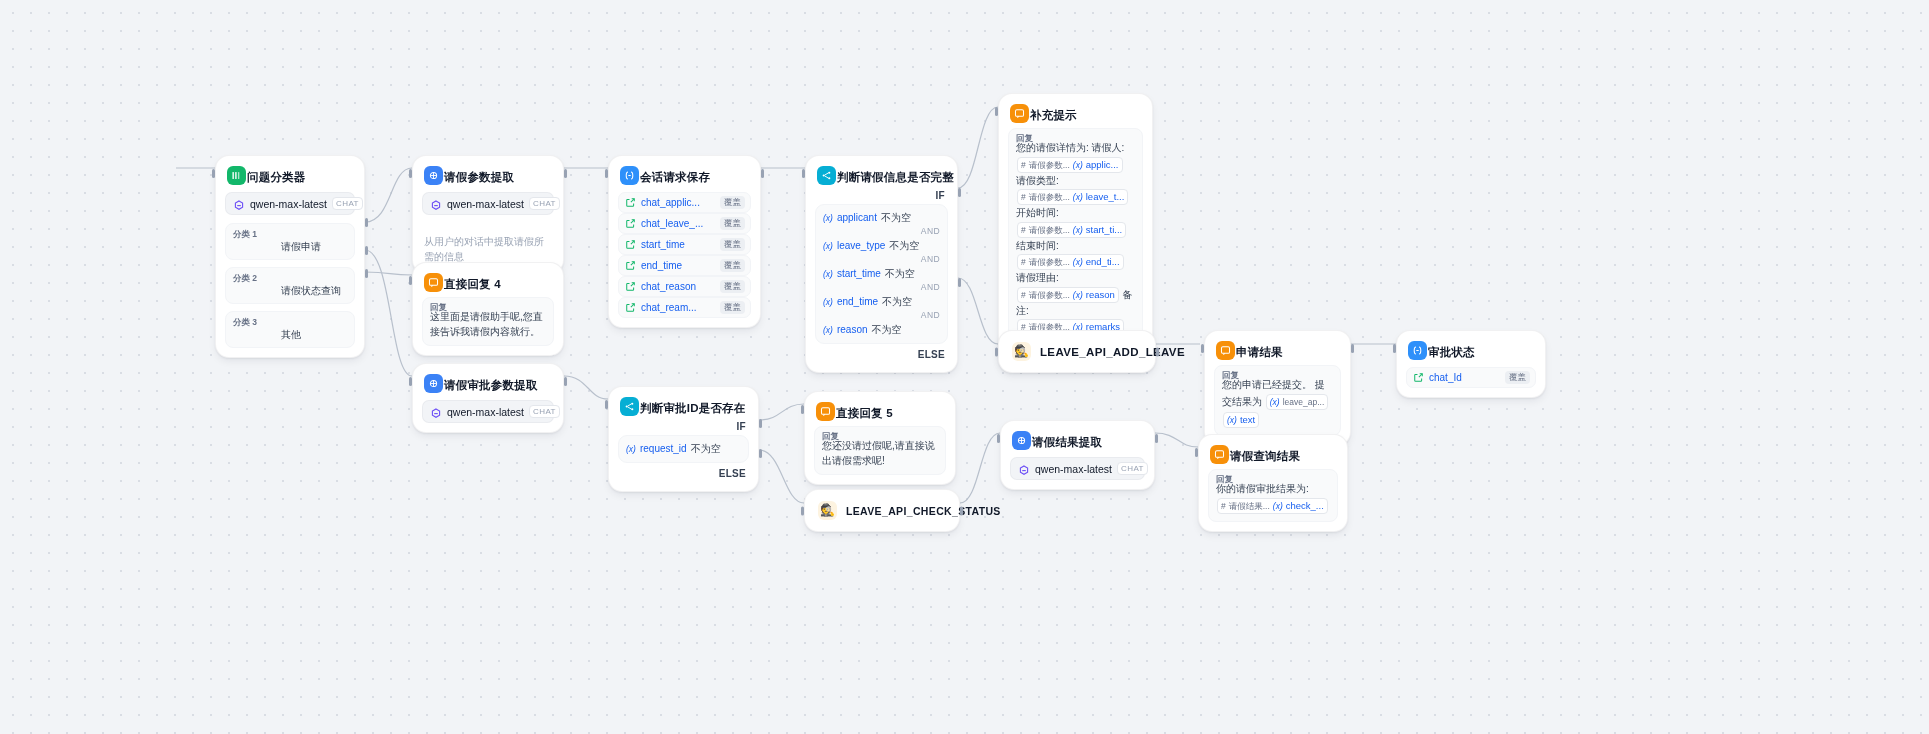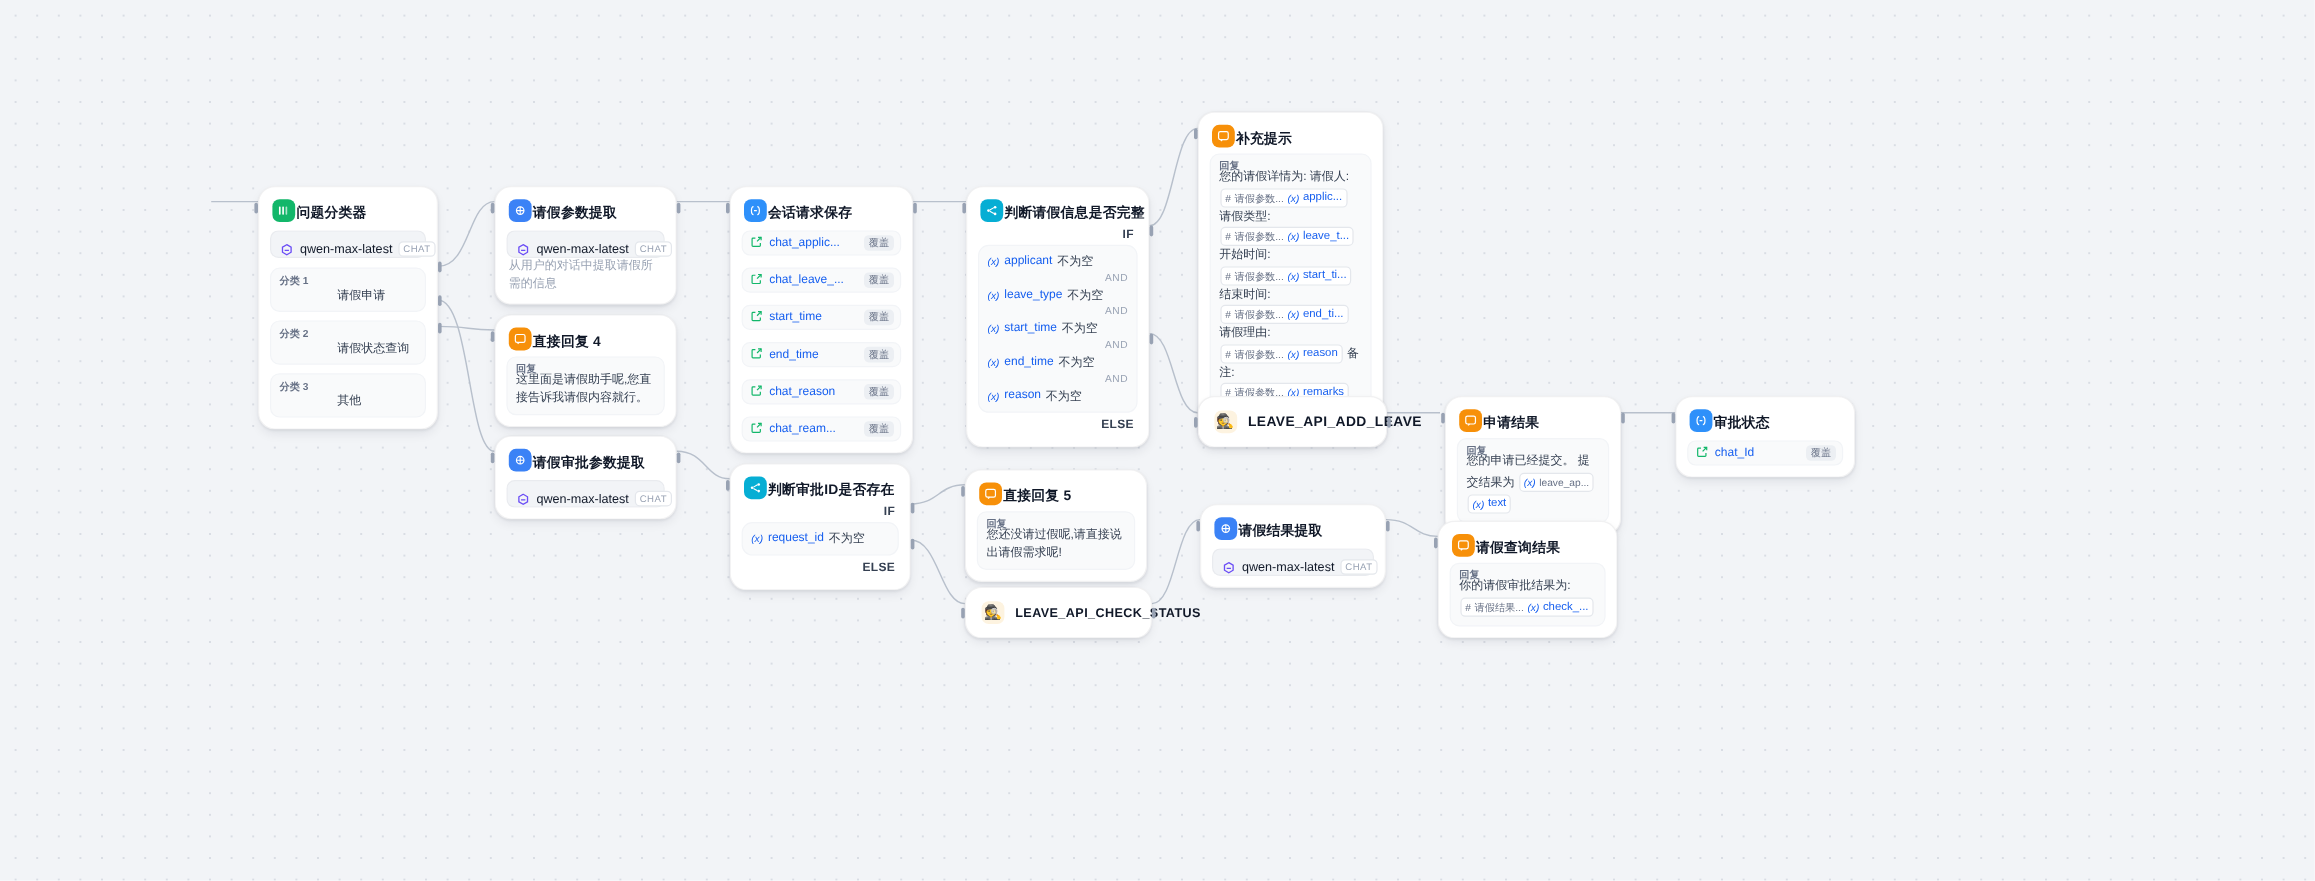--- a/index.html
+++ b/index.html
@@ -51,32 +51,32 @@
   .ic-if    { background: #06aed4; }
   .ic-tool  { background: #fdf3e0; }
 
   
   .model {
     margin-top: 7px;
     background: #f2f4f7;
     border: 1px solid rgba(16,24,40,0.04);
     border-radius: 7px;
     height: 23px;
-    display: flex; align-items: flex-end; gap: 5px;
+    display: flex; align-items: center; gap: 5px;
     padding: 0 7px;
   }
   .model .mlogo { width: 12px; height: 12px; flex: 0 0 12px; }
   .model .mname { font-size: 10.5px; color: #101828; white-space: nowrap; }
   .model .mtag {
     font-size: 8px; color: #98a2b3; letter-spacing: .4px;
     border: 1px solid #e4e7ec; border-radius: 4px;
     padding: 0px 3px; line-height: 11px; background: #fff;
   }
   .desc {
-    margin-top: 0; font-size: 10px; color: #98a2b3; line-height: 1.45;
+    margin-top: 20px; font-size: 10px; color: #98a2b3; line-height: 1.45;
     padding: 0 2px;
   }
 
   
   .classes { margin-top: 8px; display: flex; flex-direction: column; gap: 7px; }
   .cls {
     background: #f9fafb; border: 1px solid #f2f4f7; border-radius: 8px;
     padding: 4px 7px 5px 7px;
   }
   .cls .cls-k { font-size: 8.5px; color: #667085; font-weight: bold; line-height: 12px; }
@@ -100,21 +100,21 @@
     background: #fff; border: 1px solid #e4e7ec; border-radius: 4px;
     padding: 0 3px; margin: 1px 1px;
     font-size: 9.5px; line-height: 14px; vertical-align: middle;
     max-width: 100%;
   }
   .chip .cpre { color: #667085; font-size: 8.5px; }
   .chip .cvar { color: #155eef; white-space: nowrap; }
   .chip .cx { color: #155eef; font-size: 8.5px; font-style: italic; }
 
   
-  .vars { margin-top: 7px; display: flex; flex-direction: column; gap: 10px; }
+  .vars { margin-top: 7px; display: flex; flex-direction: column; gap: 0; }
   .vrow {
     background: #f9fafb; border: 1px solid #f2f4f7; border-radius: 7px;
     height: 21px; display: flex; align-items: center; gap: 5px;
     padding: 0 5px 0 6px;
   }
   .vrow .vicon { flex: 0 0 11px; color: #12b76a; }
   .vrow .vname {
     font-size: 10px; color: #155eef; flex: 1 1 auto;
     white-space: nowrap; overflow: hidden;
   }

